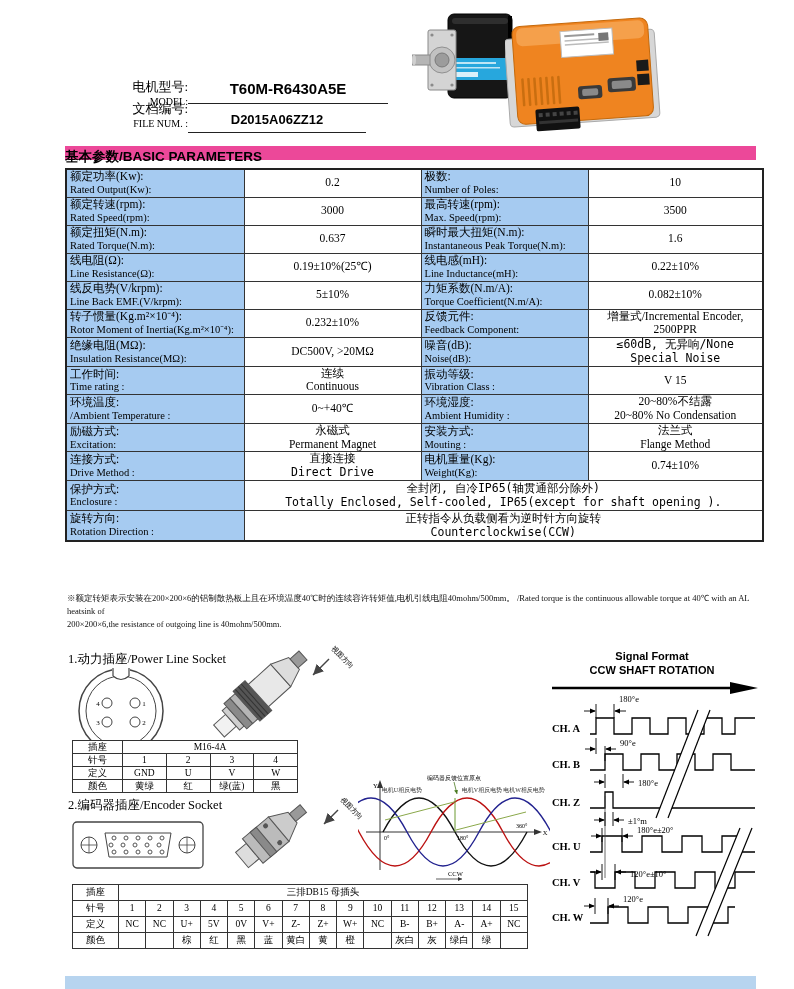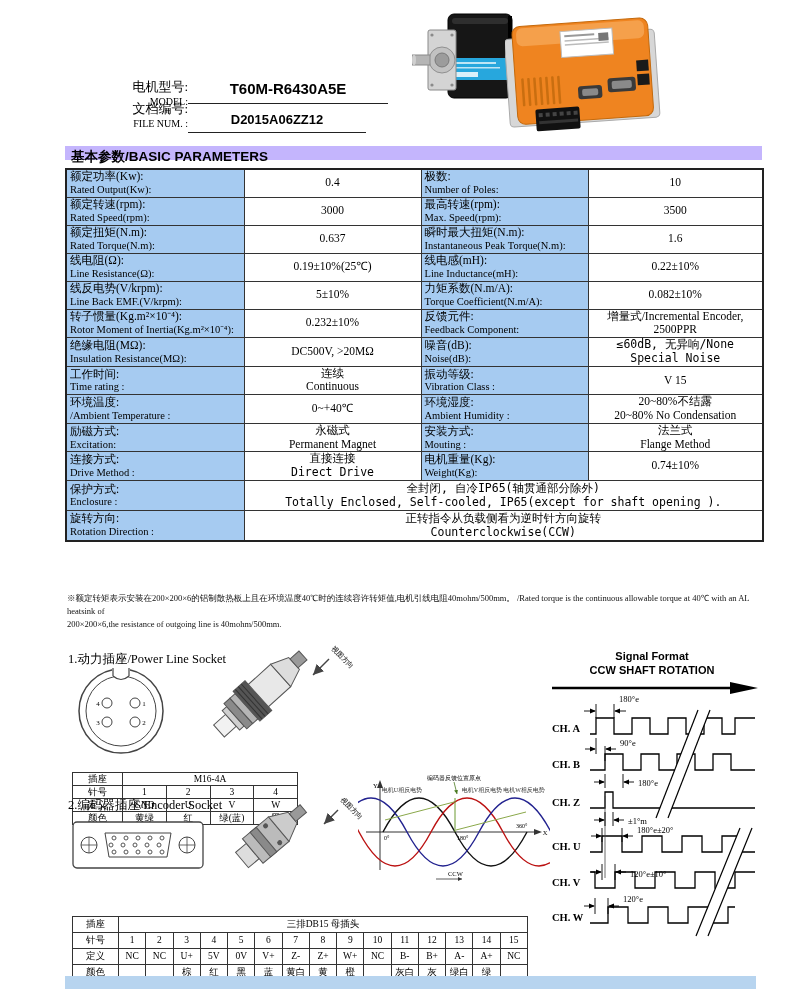--- a/index.html
+++ b/index.html
@@ -7,41 +7,41 @@
         font-family:"Liberation Serif",serif;color:#000;}
   .abs{position:absolute;}
 
   
   .hdr-label-zh{font-size:13px;font-weight:normal;text-align:right;font-family:"Liberation Serif",serif;}
   .hdr-label-en{font-size:10px;text-align:right;}
   .hdr-value{font-size:15px;font-weight:bold;font-family:"Liberation Sans",sans-serif;text-align:center;}
   .underline{border-bottom:1.5px solid #222;}
 
   
-  .section-bar{background:#c4b5fd;height:14px;line-height:21px;padding-left:6px;
+  .section-bar{background:#ec4899;height:14px;line-height:21px;
                font-size:13.5px;font-weight:bold;font-family:"Liberation Sans",sans-serif;}
 
   
   table.params{border-collapse:collapse;table-layout:fixed;width:697px;border:2px solid #222;}
   table.params td{border:1px solid #333;padding:0 3px;vertical-align:middle;overflow:hidden;}
   table.params tr.prow{height:28px;}
   table.params tr.frow{height:26px;}
   td.lbl{background:#a6cbf1;}
   td.lbl .zh{font-size:11.5px;line-height:1.2;}
   td.lbl .en{font-size:10.5px;line-height:1.15;}
   td.val{text-align:center;font-size:11.5px;line-height:1.2;}
   .mono{font-family:"DejaVu Sans Mono",monospace;font-size:10px;}
   td.full-val div{line-height:1.25;}
 
   .footnote{font-size:8.5px;line-height:1.55;color:#111;}
 
   .sub-heading{font-size:12.5px;font-family:"Liberation Serif",serif;}
 
   
-  table.pintab{border-collapse:collapse;table-layout:fixed;border:1.5px solid #333;background:#fff;margin-top:32px;}
+  table.pintab{border-collapse:collapse;table-layout:fixed;border:1.5px solid #333;background:#fff;}
   table.pintab td{border:1px solid #333;text-align:center;font-size:9.5px;padding:0;line-height:1.1;
                   overflow:hidden;white-space:nowrap;}
   table.ptable{width:226px;} table.ptable tr{height:13px;}
   table.etable{width:456px;} table.etable tr{height:16px;}
 
   svg text{font-family:"Liberation Serif",serif;}
   .sg-title{font-family:"Liberation Sans",sans-serif;font-weight:bold;font-size:11px;}
   .ch-label{font-weight:bold;font-size:10.5px;}
   .dim-label{font-size:8.5px;}
   .tiny-cjk{font-size:6px;}
@@ -130,21 +130,21 @@
         <col style="width:167px">
         <col style="width:175px">
       </colgroup>
     <tbody id="param-rows">
   <tr class="prow">
     <td class="lbl">
       <div class="zh">额定功率(Kw):</div>
             <div class="en">Rated Output(Kw):</div>
     </td>
     <td class="val">
-      <div>0.4</div>
+      <div>0.2</div>
     </td>
     <td class="lbl">
       <div class="zh">极数:</div>
             <div class="en">Number of Poles:</div>
     </td>
     <td class="val">
       <div>10</div>
     </td>
   </tr>
 

